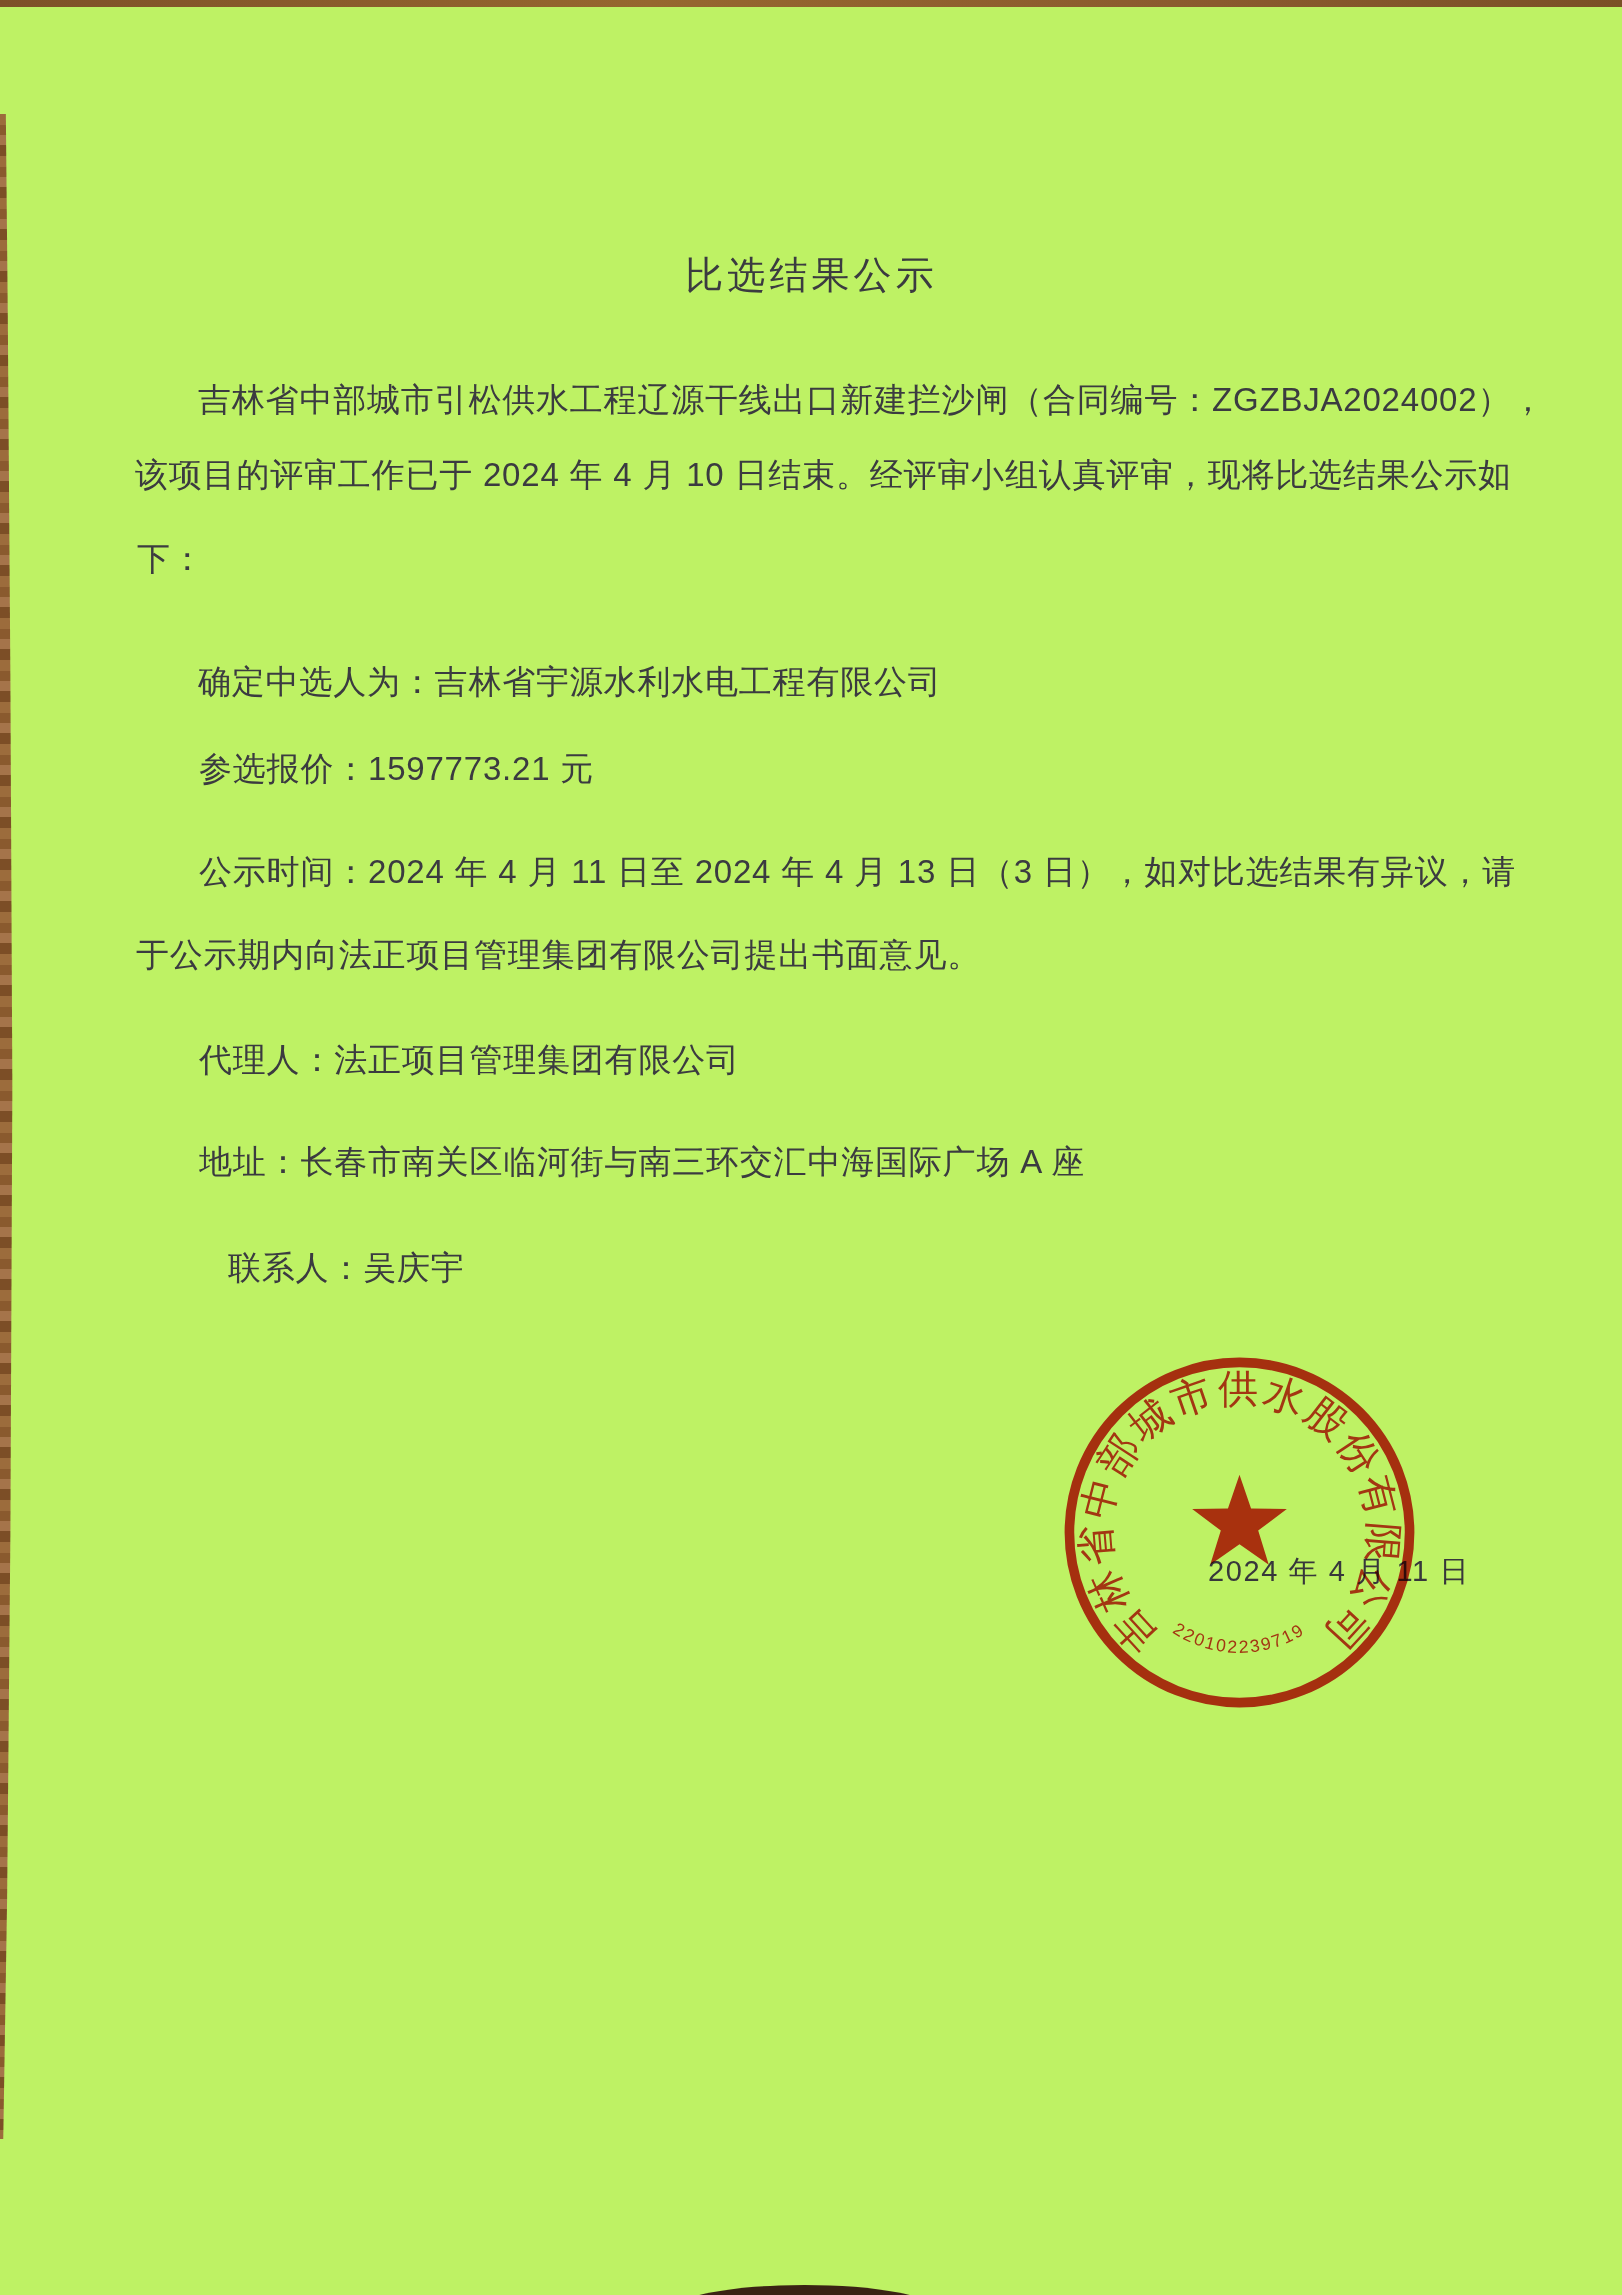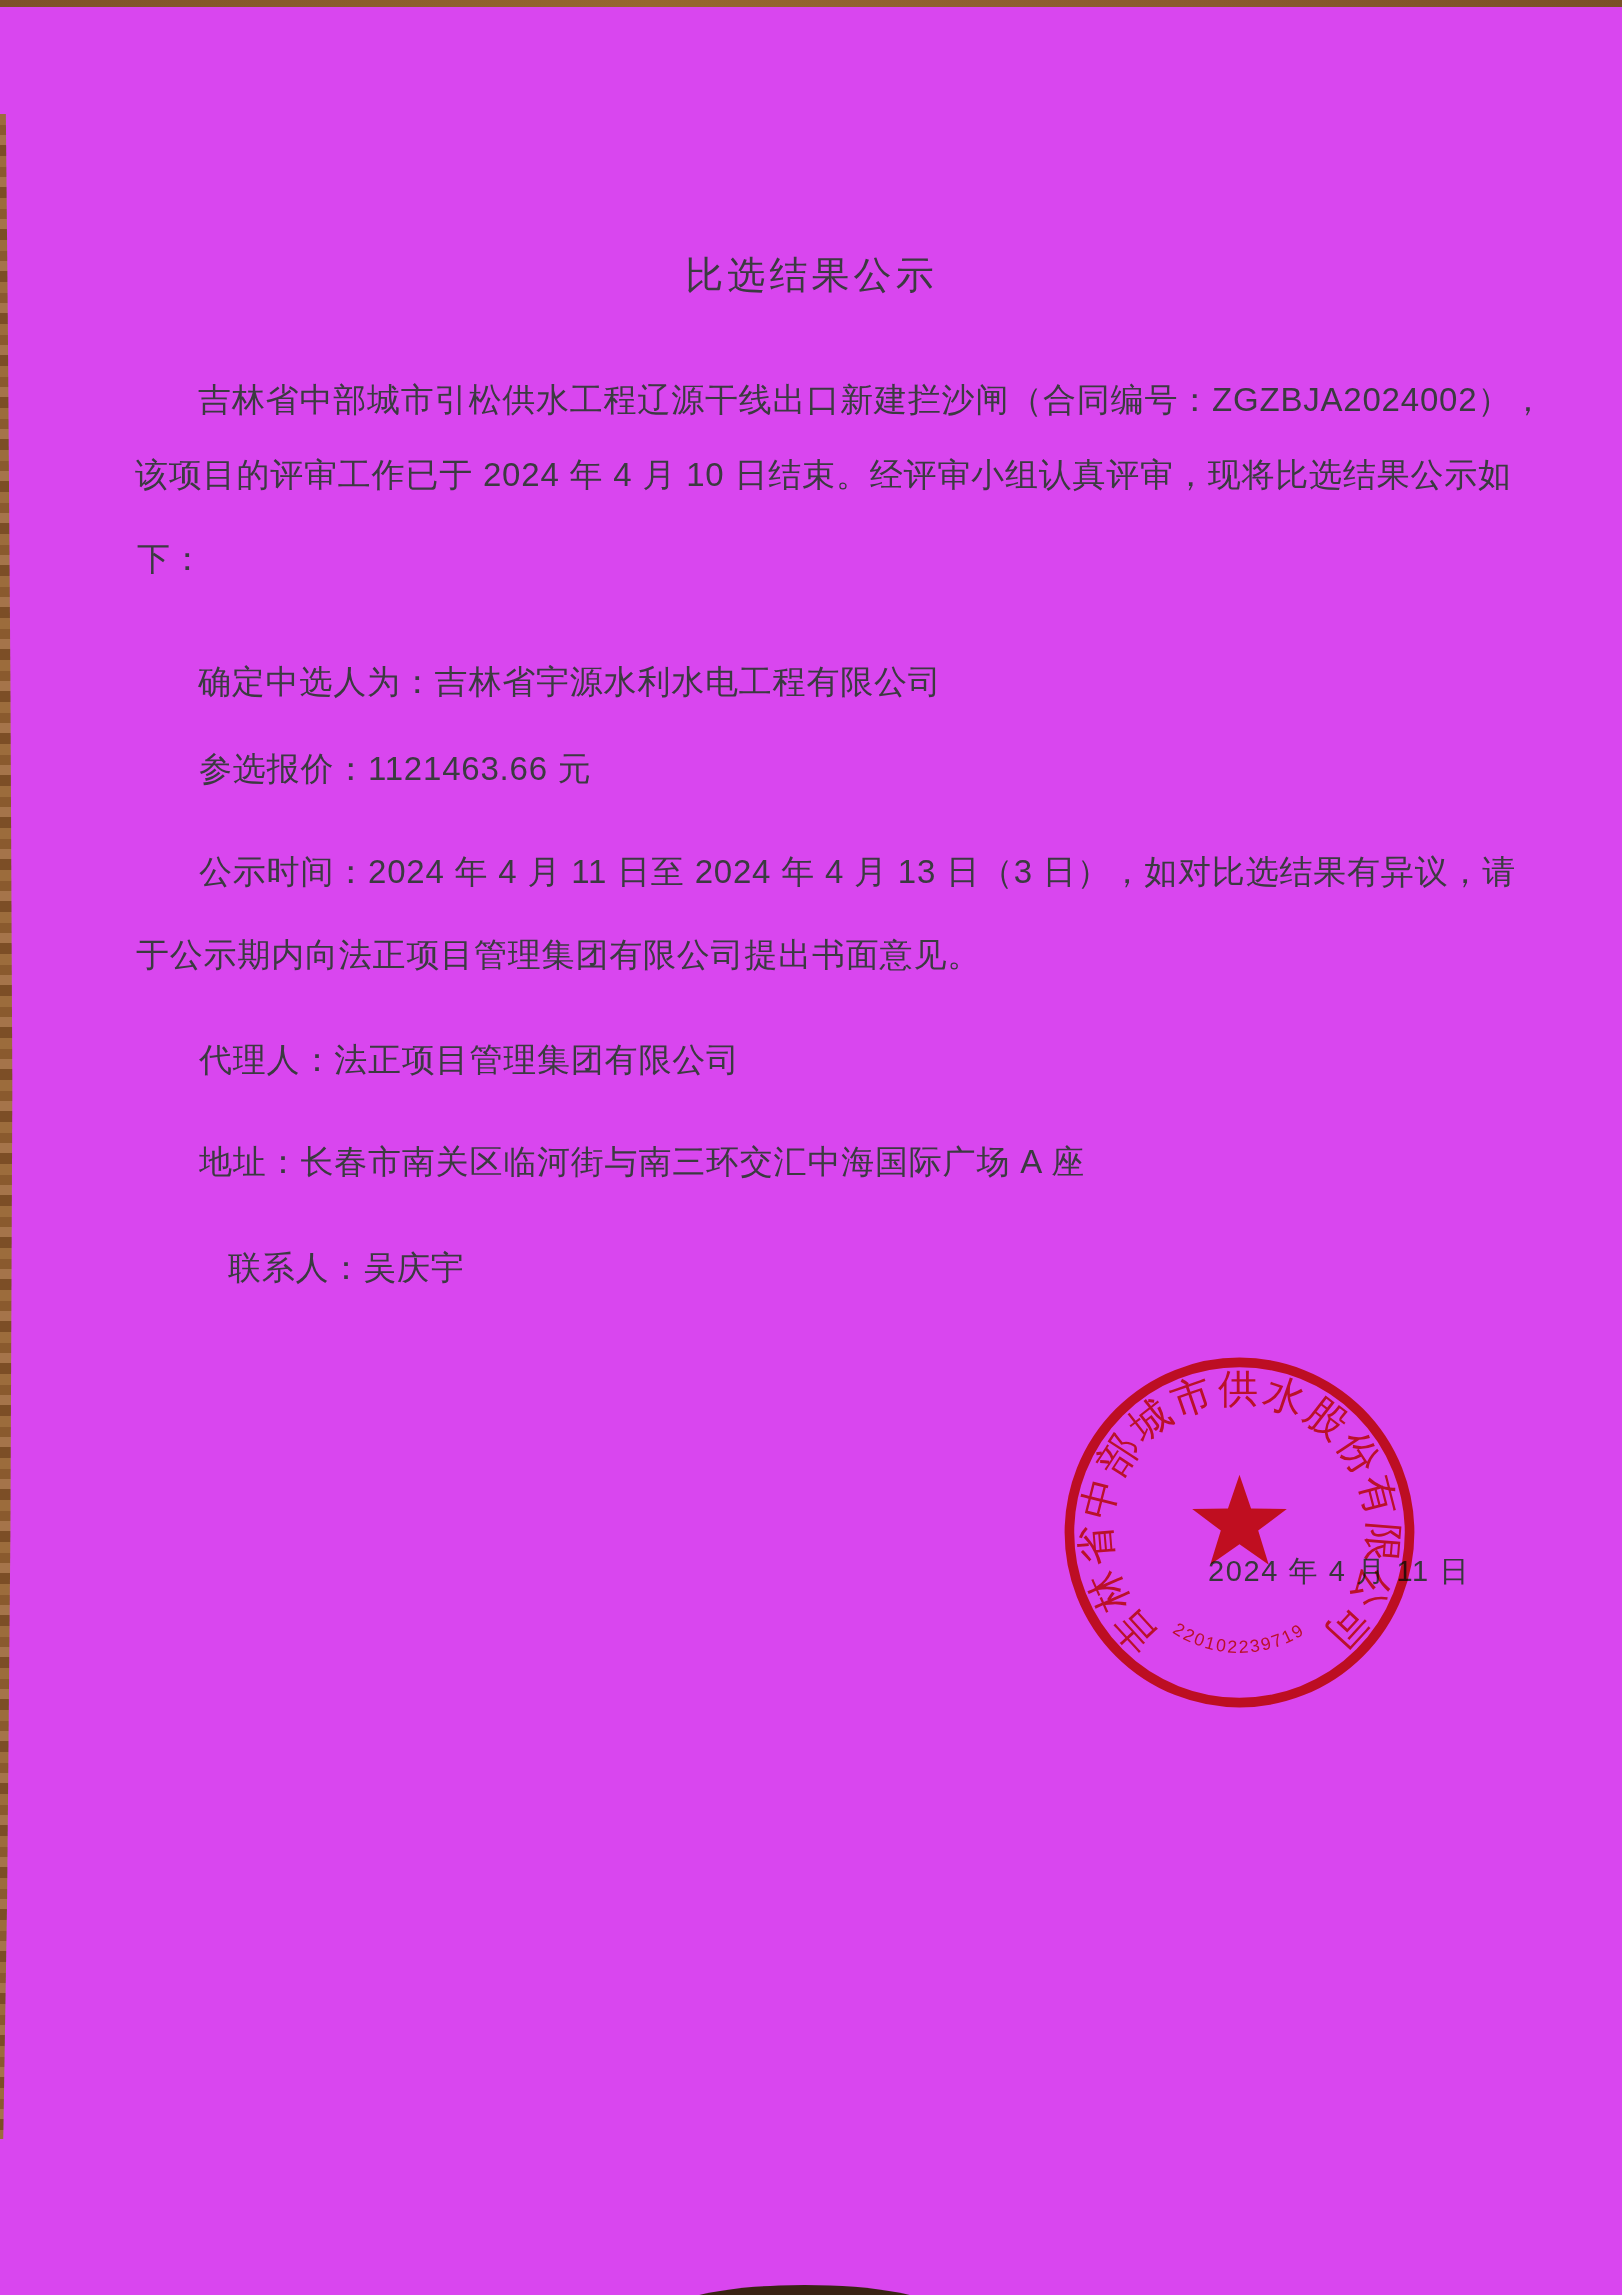--- a/index.html
+++ b/index.html
@@ -1,19 +1,19 @@
 <!DOCTYPE html>
 <html style="font-size:13px"><head>
 <meta charset="utf-8">
 <style>
   html,body{margin:0;padding:0;background:#ffffff;}
   .page{
     position:relative;
     width:1623px;height:2295px;
-    background:#d946ef;
+    background:#bef264;
     overflow:hidden;
     font-family:"Liberation Sans","DejaVu Sans",sans-serif;
     color:#3b3b40;
   }
   
   .edge-top{
     position:absolute;left:0;top:0;width:100%;height:6.5px;
     background:linear-gradient(to right,#7d5128,#96672f 40%,#8a5a2e 75%,#7a5026);
   }
   .edge-left{
@@ -66,21 +66,21 @@
   <div class="edge-top"></div>
   <div class="edge-left"></div>
   <div class="edge-bottom-blob"></div>
 
   <div class="doc-title">比选结果公示</div>
 
   <div class="line l1">吉林省中部城市引松供水工程辽源干线出口新建拦沙闸（合同编号：ZGZBJA2024002），</div>
   <div class="line l2">该项目的评审工作已于 2024 年 4 月 10 日结束。经评审小组认真评审，现将比选结果公示如</div>
   <div class="line l3">下：</div>
   <div class="line l4">确定中选人为：吉林省宇源水利水电工程有限公司</div>
-  <div class="line l5">参选报价：1121463.66 元</div>
+  <div class="line l5">参选报价：1597773.21 元</div>
   <div class="line l6">公示时间：2024 年 4 月 11 日至 2024 年 4 月 13 日（3 日），如对比选结果有异议，请</div>
   <div class="line l7">于公示期内向法正项目管理集团有限公司提出书面意见。</div>
   <div class="line l9">地址：长春市南关区临河街与南三环交汇中海国际广场 A 座</div>
   <div class="line l8">代理人：法正项目管理集团有限公司</div>
   <div class="line l10">联系人：吴庆宇</div>
 
   <div class="sign-date">2024 年 4 月 11 日</div>
 
   <svg class="stamp" viewBox="0 0 440 440">
     <defs>

